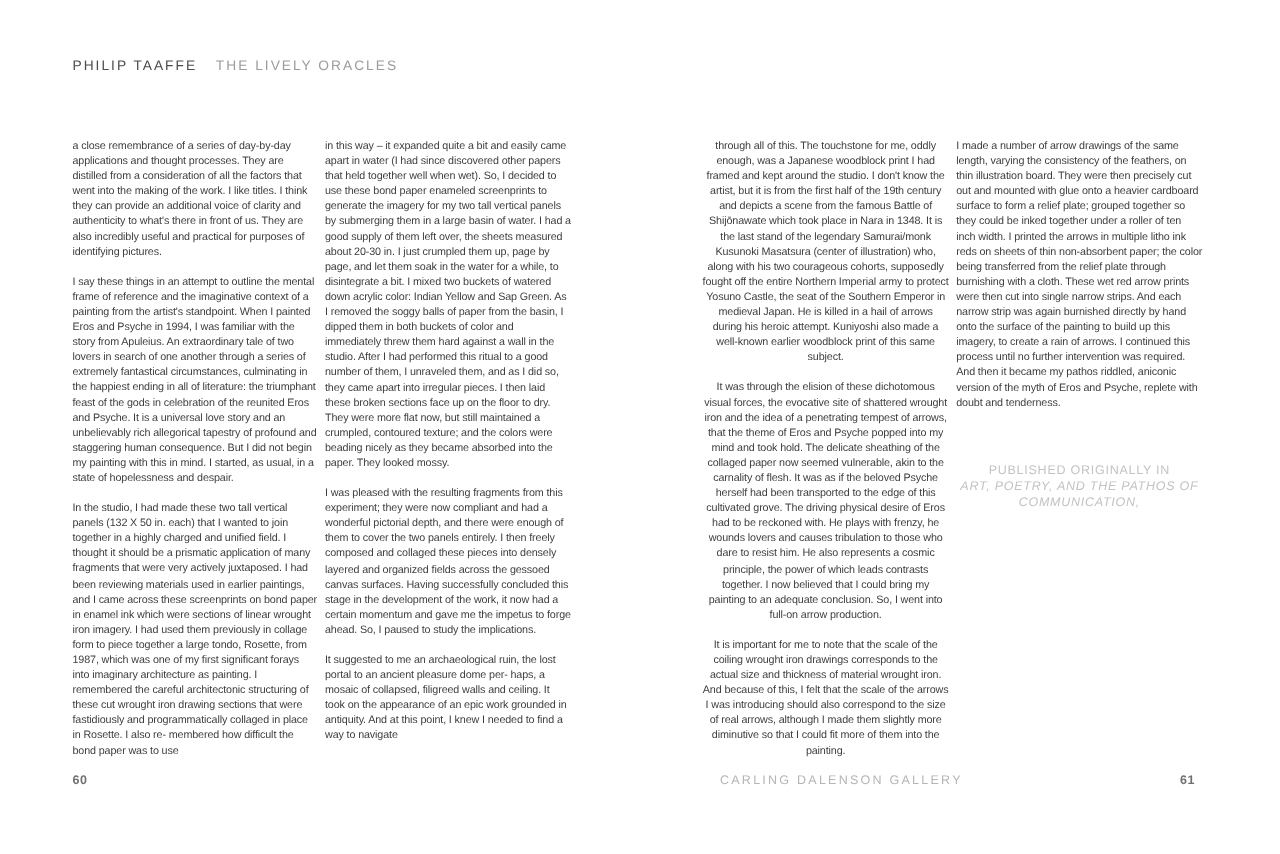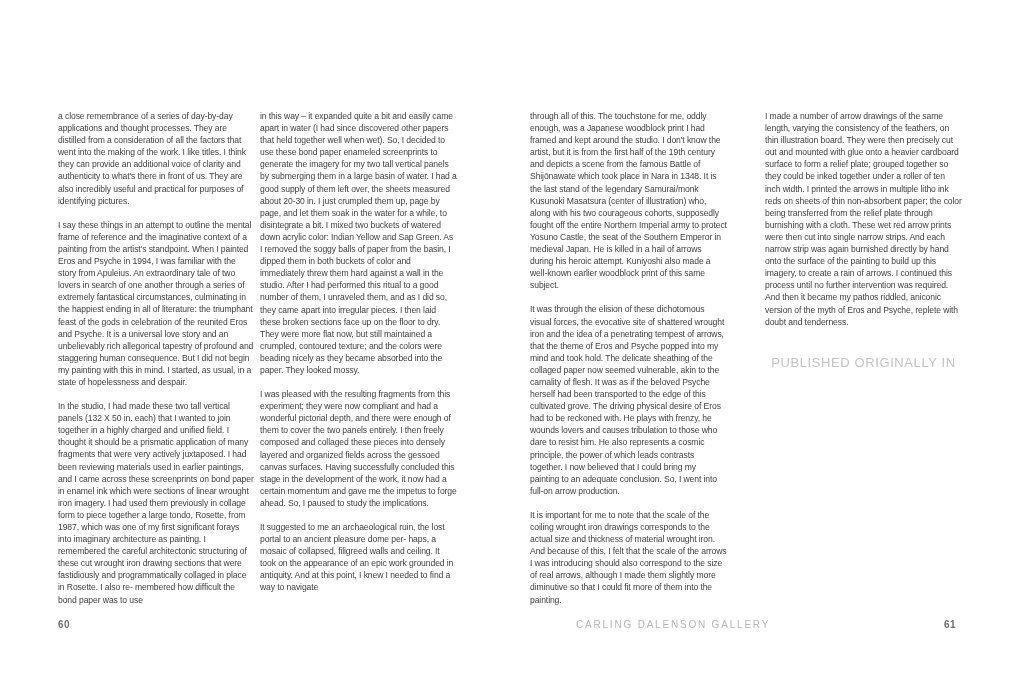--- a/index.html
+++ b/index.html
@@ -37,27 +37,27 @@
     font-size: 8.6px;
     line-height: 12.1px;
     letter-spacing: -0.1px;
     color: #3e3e3e;
     text-align: left;
   }
   .col p { margin: 0 0 12px 0; }
   .col p:last-child { margin-bottom: 16px; }
   .col-1 { left: 58px; }
   .col-2 { left: 260px; }
-  .col-3 { left: 530px; }
+  .col-3 { left: 562px; text-align: center; }
   .col-4 { left: 765px; }
 
   .credit {
-    margin-top: 28px;
+    margin-top: 42px;
     text-align: center;
-    font-size: 13px;
+    font-size: 10px;
     line-height: 13px;
     letter-spacing: 0.6px;
     color: #c3c3c3;
   }
   .credit .pub-title { font-style: italic; }
 
   .folio {
     position: absolute;
     top: 619px;
     font-size: 10px;
@@ -75,20 +75,24 @@
     letter-spacing: 1.8px;
     color: #b5b5b5;
     white-space: nowrap;
   }
 </style>
 </head>
 <body>
 
 <div class="spread">
 
+  <div class="running-head">
+    <span class="author">PHILIP TAAFFE</span>
+    <span class="booktitle">THE LIVELY ORACLES</span>
+  </div>
 
   <div class="col col-1">
     <p>a close remembrance of a series of day-by-day applications and thought processes. They are distilled from a consideration of all the factors that went into the making of the work. I like titles. I think they can provide an additional voice of clarity and authenticity to what's there in front of us. They are also incredibly useful and practical for purposes of identifying pictures.</p>
     <p>I say these things in an attempt to outline the mental frame of reference and the imaginative context of a painting from the artist's standpoint. When I painted Eros and Psyche in 1994, I was familiar with the story from Apuleius. An extraordinary tale of two lovers in search of one another through a series of extremely fantastical circumstances, culminating in the happiest ending in all of literature: the triumphant feast of the gods in celebration of the reunited Eros and Psyche. It is a universal love story and an unbelievably rich allegorical tapestry of profound and staggering human consequence. But I did not begin my painting with this in mind. I started, as usual, in a state of hopelessness and despair.</p>
     <p>In the studio, I had made these two tall vertical panels (132 X 50 in. each) that I wanted to join together in a highly charged and unified field. I thought it should be a prismatic application of many fragments that were very actively juxtaposed. I had been reviewing materials used in earlier paintings, and I came across these screenprints on bond paper in enamel ink which were sections of linear wrought iron imagery. I had used them previously in collage form to piece together a large tondo, Rosette, from 1987, which was one of my first significant forays into imaginary architecture as painting. I remembered the careful architectonic structuring of these cut wrought iron drawing sections that were fastidiously and programmatically collaged in place in Rosette. I also re- membered how difficult the bond paper was to use</p>
   </div>
 
   <div class="col col-2">
     <p>in this way – it expanded quite a bit and easily came apart in water (I had since discovered other papers that held together well when wet). So, I decided to use these bond paper enameled screenprints to generate the imagery for my two tall vertical panels by submerging them in a large basin of water. I had a good supply of them left over, the sheets measured about 20-30 in. I just crumpled them up, page by page, and let them soak in the water for a while, to disintegrate a bit. I mixed two buckets of watered down acrylic color: Indian Yellow and Sap Green. As I removed the soggy balls of paper from the basin, I dipped them in both buckets of color and immediately threw them hard against a wall in the studio. After I had performed this ritual to a good number of them, I unraveled them, and as I did so, they came apart into irregular pieces. I then laid these broken sections face up on the floor to dry. They were more flat now, but still maintained a crumpled, contoured texture; and the colors were beading nicely as they became absorbed into the paper. They looked mossy.</p>
     <p>I was pleased with the resulting fragments from this experiment; they were now compliant and had a wonderful pictorial depth, and there were enough of them to cover the two panels entirely. I then freely composed and collaged these pieces into densely layered and organized fields across the gessoed canvas surfaces. Having successfully concluded this stage in the development of the work, it now had a certain momentum and gave me the impetus to forge ahead. So, I paused to study the implications.</p>
@@ -98,20 +102,21 @@
   <div class="col col-3">
     <p>through all of this. The touchstone for me, oddly enough, was a Japanese woodblock print I had framed and kept around the studio. I don't know the artist, but it is from the first half of the 19th century and depicts a scene from the famous Battle of Shijōnawate which took place in Nara in 1348. It is the last stand of the legendary Samurai/monk Kusunoki Masatsura (center of illustration) who, along with his two courageous cohorts, supposedly fought off the entire Northern Imperial army to protect Yosuno Castle, the seat of the Southern Emperor in medieval Japan. He is killed in a hail of arrows during his heroic attempt. Kuniyoshi also made a well-known earlier woodblock print of this same subject.</p>
     <p>It was through the elision of these dichotomous visual forces, the evocative site of shattered wrought iron and the idea of a penetrating tempest of arrows, that the theme of Eros and Psyche popped into my mind and took hold. The delicate sheathing of the collaged paper now seemed vulnerable, akin to the carnality of flesh. It was as if the beloved Psyche herself had been transported to the edge of this cultivated grove. The driving physical desire of Eros had to be reckoned with. He plays with frenzy, he wounds lovers and causes tribulation to those who dare to resist him. He also represents a cosmic principle, the power of which leads contrasts together. I now believed that I could bring my painting to an adequate conclusion. So, I went into full-on arrow production.</p>
     <p>It is important for me to note that the scale of the coiling wrought iron drawings corresponds to the actual size and thickness of material wrought iron. And because of this, I felt that the scale of the arrows I was introducing should also correspond to the size of real arrows, although I made them slightly more diminutive so that I could fit more of them into the painting.</p>
   </div>
 
   <div class="col col-4">
     <p>I made a number of arrow drawings of the same length, varying the consistency of the feathers, on thin illustration board. They were then precisely cut out and mounted with glue onto a heavier cardboard surface to form a relief plate; grouped together so they could be inked together under a roller of ten inch width. I printed the arrows in multiple litho ink reds on sheets of thin non-absorbent paper; the color being transferred from the relief plate through burnishing with a cloth. These wet red arrow prints were then cut into single narrow strips. And each narrow strip was again burnished directly by hand onto the surface of the painting to build up this imagery, to create a rain of arrows. I continued this process until no further intervention was required. And then it became my pathos riddled, aniconic version of the myth of Eros and Psyche, replete with doubt and tenderness.</p>
     <div class="credit">
       <div>PUBLISHED ORIGINALLY IN</div>
+      <div class="pub-title">ART, POETRY, AND THE PATHOS OF COMMUNICATION,</div>
     </div>
   </div>
 
   <div class="folio folio-left">60</div>
   <div class="gallery-credit">CARLING DALENSON GALLERY</div>
   <div class="folio folio-right">61</div>
 
 </div>
 
 </body></html>

